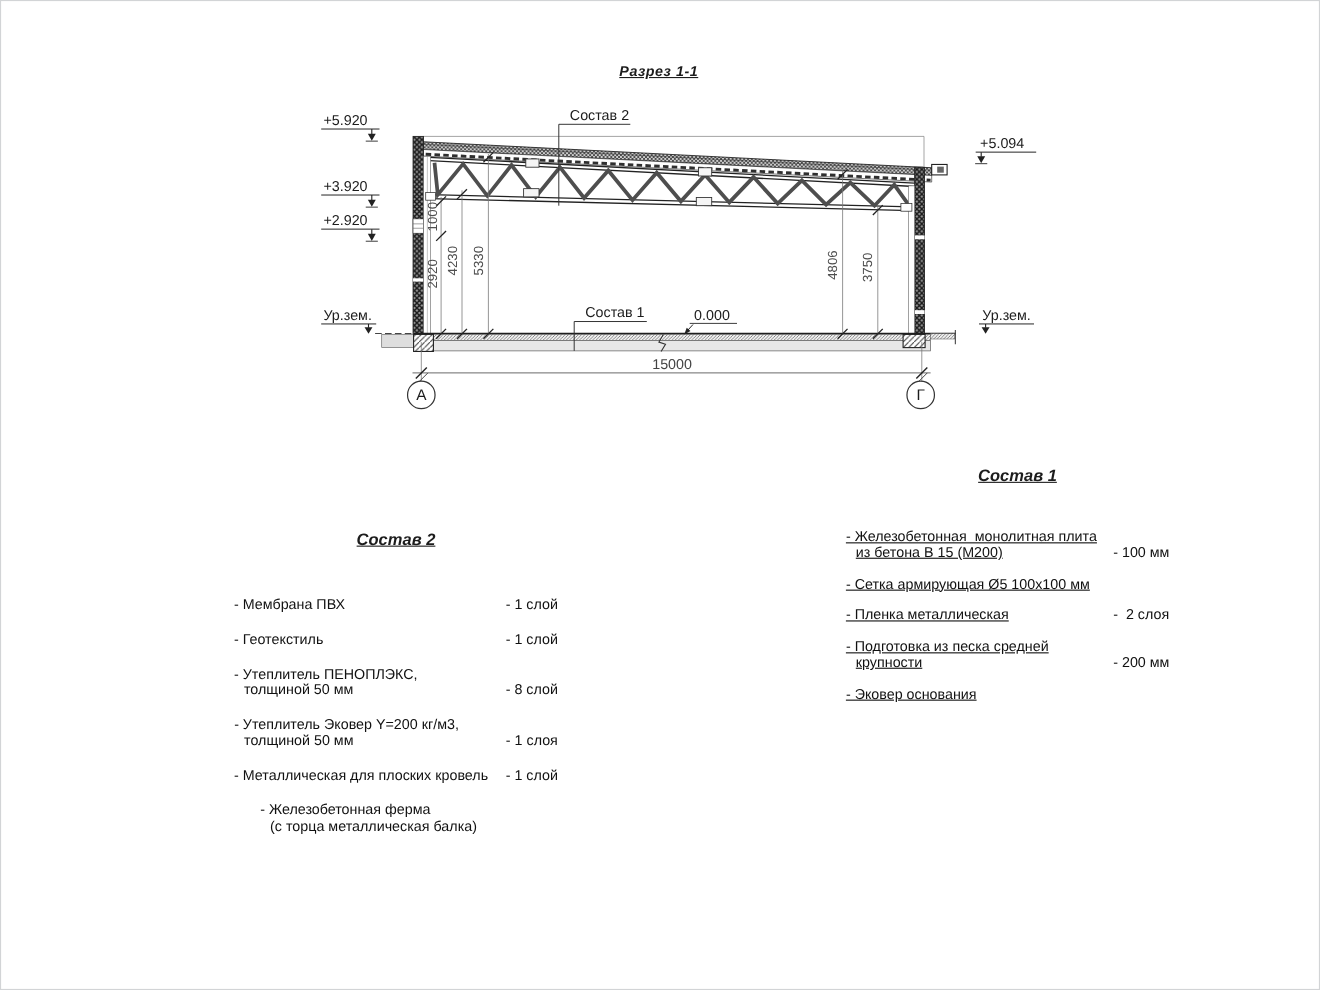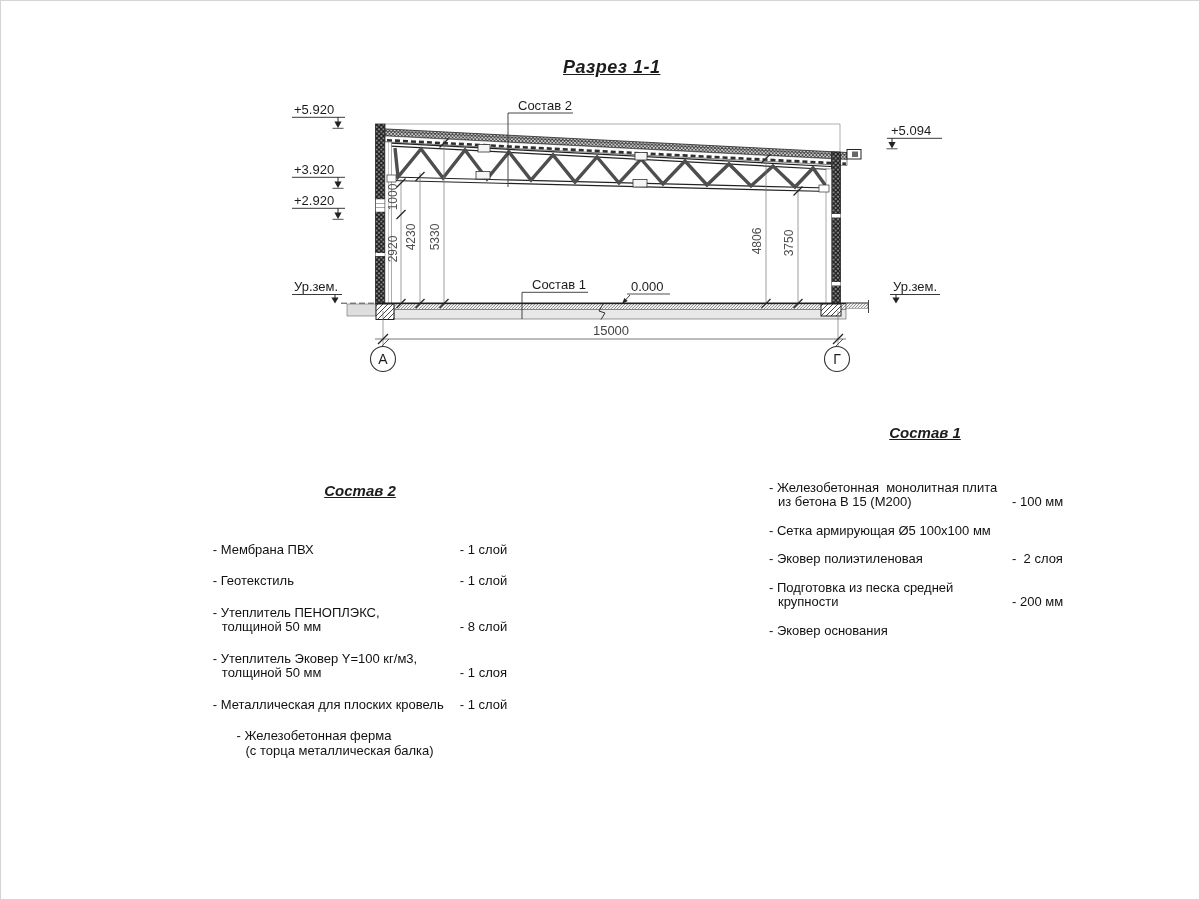--- a/index.html
+++ b/index.html
@@ -3,42 +3,42 @@
 <meta charset="utf-8">
 <style>
   html,body{margin:0;padding:0;background:#fff;}
   .page{
     position:relative;width:1198px;height:898px;
     border:1px solid #d2d4d6;background:#fff;overflow:hidden;
     font-family:"Liberation Sans",sans-serif;color:#1c1c1c;
   }
   .drawing-title{
     position:absolute;left:562px;top:56px;margin:0;
-    font-size:18px;font-weight:600;font-style:italic;
+    font-size:13px;font-weight:600;font-style:italic;
     text-decoration:underline;letter-spacing:.5px;color:#1c1c1c;
   }
   svg{position:absolute;left:0;top:0;}
   svg text{font-family:"Liberation Sans",sans-serif;}
   .lbl{font-size:13px;fill:#1c1c1c;}
   .dim{font-size:12px;fill:#4f4f4f;}
   .axis{font-size:14px;fill:#1c1c1c;text-anchor:middle;}
   .mat-list{position:absolute;width:312px;font-size:13px;line-height:14.5px;color:#111;}
   .mat-list .mat-title{
     text-align:center;font-style:italic;font-size:15px;font-weight:600;
     text-decoration:underline;margin:0 0 0 0;color:#1c1c1c;
   }
   #sostav2-list{left:203px;top:483px;}
   #sostav1-list{left:768px;top:425px;}
   #sostav2-list .mat-title{margin-bottom:44px;}
   #sostav1-list .mat-title{margin-bottom:40px;}
   .mat-row{display:flex;align-items:flex-end;}
   #sostav2-list .mat-row{margin-bottom:17px;justify-content:center;}
   #sostav1-list .mat-row{margin-bottom:14px;}
   .mat-name{width:247px;white-space:pre-wrap;}
-  #sostav1-list .mat-name{width:243px;}
+  #sostav1-list .mat-name{width:243px;text-decoration:underline;}
   .mat-name .line2{display:block;padding-left:9px;}
   .mat-name .line2:empty{display:none;}
   .mat-val{white-space:pre;}
 </style>
 </head>
 <body>
 
 <div class="page">
 
   <h1 class="drawing-title">Разрез 1-1</h1>
@@ -235,21 +235,21 @@
     </div>
     <div class="mat-row">
       <div class="mat-name"><span>- Геотекстиль</span></div>
       <div class="mat-val">- 1 слой</div>
     </div>
     <div class="mat-row">
       <div class="mat-name"><span>- Утеплитель ПЕНОПЛЭКС,</span><span class="line2">толщиной 50 мм</span></div>
       <div class="mat-val">- 8 слой</div>
     </div>
     <div class="mat-row">
-      <div class="mat-name"><span>- Утеплитель Эковер Y=100 кг/м3,</span><span class="line2">толщиной 50 мм</span></div>
+      <div class="mat-name"><span>- Утеплитель Эковер Y=200 кг/м3,</span><span class="line2">толщиной 50 мм</span></div>
       <div class="mat-val">- 1 слоя</div>
     </div>
     <div class="mat-row">
       <div class="mat-name"><span>- Металлическая для плоских кровель</span></div>
       <div class="mat-val">- 1 слой</div>
     </div>
     <div class="mat-row">
       <div class="mat-name"><span>- Железобетонная ферма</span><span class="line2">(с торца металлическая балка)</span></div>
       <div class="mat-val"></div>
     </div>
@@ -259,21 +259,21 @@
     <p class="mat-title">Состав 1</p>
     <div class="mat-row">
       <div class="mat-name"><span>- Железобетонная  монолитная плита</span><span class="line2">из бетона В 15 (М200)</span></div>
       <div class="mat-val">- 100 мм</div>
     </div>
     <div class="mat-row">
       <div class="mat-name"><span>- Сетка армирующая Ø5 100х100 мм</span></div>
       <div class="mat-val"></div>
     </div>
     <div class="mat-row">
-      <div class="mat-name"><span>- Эковер полиэтиленовая</span></div>
+      <div class="mat-name"><span>- Пленка металлическая</span></div>
       <div class="mat-val">-  2 слоя</div>
     </div>
     <div class="mat-row">
       <div class="mat-name"><span>- Подготовка из песка средней</span><span class="line2">крупности</span></div>
       <div class="mat-val">- 200 мм</div>
     </div>
     <div class="mat-row">
       <div class="mat-name"><span>- Эковер основания</span></div>
       <div class="mat-val"></div>
     </div>

